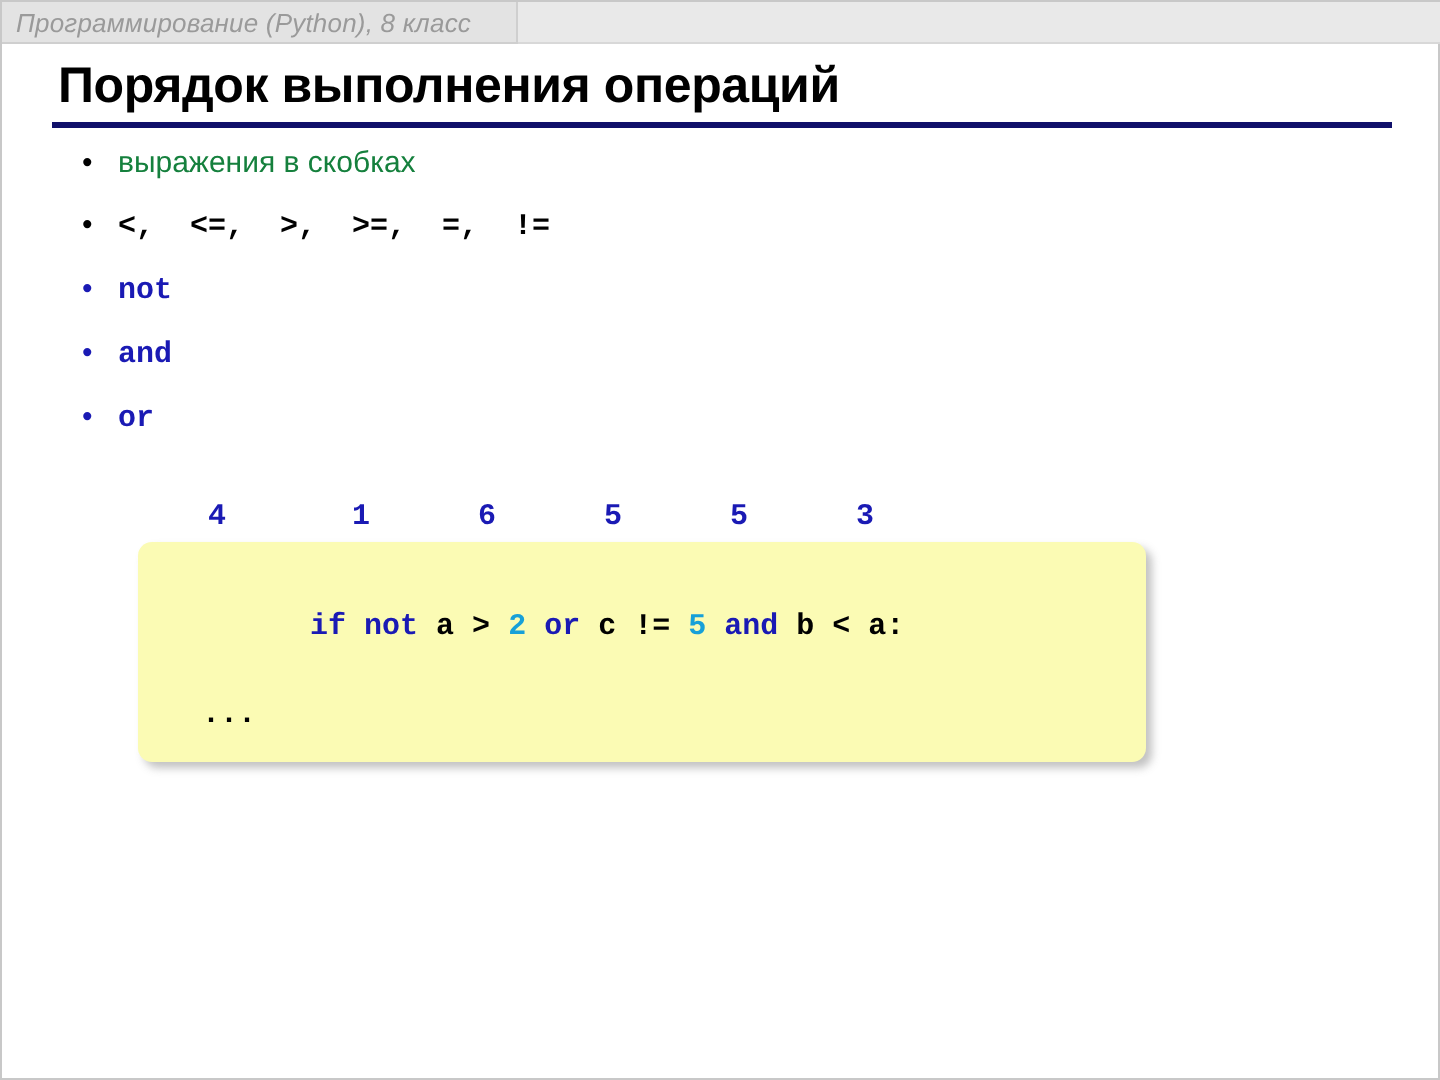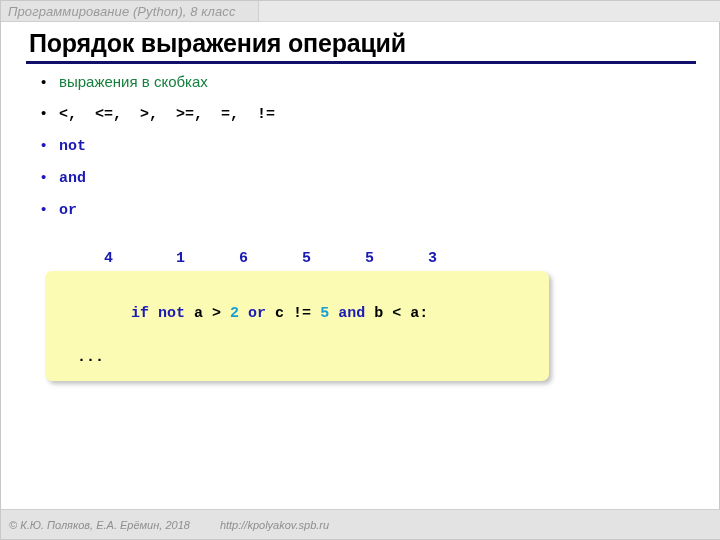--- a/index.html
+++ b/index.html
@@ -139,20 +139,21 @@
     line-height: 24px;
   }
   .code-box {
     position: relative;
     width: 504px;
     background: #fbfbb4;
     border-radius: 7px;
     box-shadow: 3px 3px 4px rgba(120,120,120,0.45);
     padding: 10px 0 12px 0;
     box-sizing: border-box;
+    margin-left: 24px;
   }
   .code-line {
     font-family: "Liberation Mono", "DejaVu Sans Mono", monospace;
     font-size: 15px;
     font-weight: bold;
     white-space: pre;
     padding-left: 14px;
     line-height: 22px;
     color: #000000;
   }
@@ -191,21 +192,21 @@
 </head>
 <body>
 
 <div class="slide">
 
   <div class="header-bar">
     <span class="header-text">Программирование (Python), 8 класс</span>
   </div>
   <div class="header-strip"></div>
 
-  <div class="title">Порядок выражения операций</div>
+  <div class="title">Порядок выполнения операций</div>
   <div class="title-rule"></div>
 
   <div class="bullets">
 
     <div class="bullet-row">
       <span class="bullet-dot dot-black">•</span>
       <span class="bullet-label b-plain">выражения в скобках</span>
     </div>
 
     <div class="bullet-row">
@@ -236,18 +237,14 @@
 
     <div class="code-box">
       <div class="code-line">
         <span class="kw">if </span><span class="kw">not </span><span class="pl">a &gt; </span><span class="num">2</span><span class="pl"> </span><span class="kw">or </span><span class="pl">c != </span><span class="num">5</span><span class="pl"> </span><span class="kw">and </span><span class="pl">b &lt; a:</span>
       </div>
       <div class="code-line">  ...</div>
     </div>
 
   </div>
 
-  <div class="footer-bar">
-    <span class="footer-copy">© К.Ю. Поляков, Е.А. Ерёмин, 2018</span>
-    <span class="footer-url">http://kpolyakov.spb.ru</span>
-  </div>
 
 </div>
 
 </body></html>

